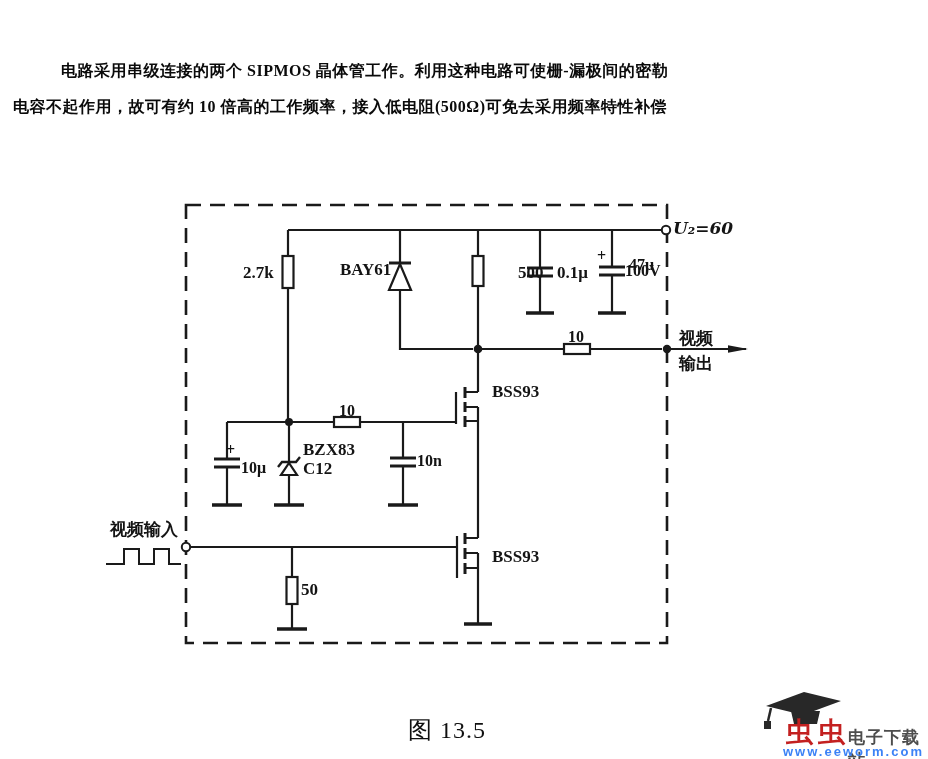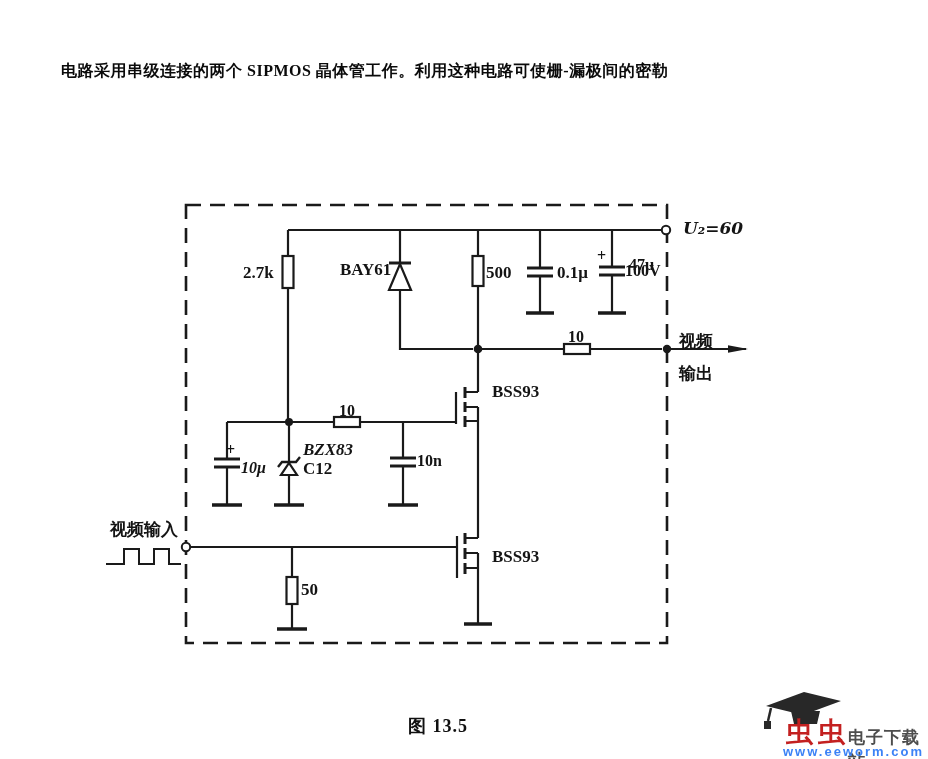--- a/index.html
+++ b/index.html
@@ -15,27 +15,27 @@
     font-size:16px;font-weight:700;line-height:36px;
     letter-spacing:0.5px;color:#0a0a0a;margin-top:40px;
   }
   .para .l1{padding-left:48px;}
   
   .lbl{
     position:absolute;font-weight:700;color:#141414;
     font-size:17px;line-height:18px;white-space:nowrap;
   }
   .lbl.small{font-size:16px;}
-  .lbl.italic{font-style:italic;font-family:"DejaVu Serif",serif;margin-left:10px;}
-  .lbl.two-line{white-space:pre-line;line-height:32px;}
+  .lbl.italic{font-style:italic;font-family:"DejaVu Serif",serif;}
+  .lbl.two-line{white-space:pre-line;line-height:25px;}
   svg.wiring{position:absolute;left:0;top:0;}
   
   .caption{
     position:absolute;left:408px;top:714px;
-    font-size:18px;font-weight:700;color:#101010;letter-spacing:1px;
+    font-size:24px;font-weight:400;color:#101010;letter-spacing:1px;
   }
   
   .wm-brand{
     position:absolute;left:786px;top:714px;
     font-size:27px;font-weight:700;color:#c32020;letter-spacing:5px;
     font-family:"Liberation Sans",sans-serif;
     text-align:right;
   }
   .wm-site{
     position:absolute;left:848px;top:726px;
@@ -46,20 +46,21 @@
     position:absolute;left:783px;top:744px;
     font-size:13px;font-weight:700;color:#3b82f6;letter-spacing:2px;
     font-family:"Liberation Sans",sans-serif;
   }
 </style>
 </head>
 <body>
 
 <div class="para">
   <div class="l1">电路采用串级连接的两个 SIPMOS 晶体管工作。利用这种电路可使栅-漏极间的密勒</div>
+  <div class="l2">电容不起作用，故可有约 10 倍高的工作频率，接入低电阻(500Ω)可免去采用频率特性补偿</div>
 </div>
 
 <svg class="wiring" width="928" height="759" viewBox="0 0 928 759">
   <g stroke="#1a1a1a" stroke-width="2.2" fill="none">
 
     <rect x="186" y="205" width="481" height="438" stroke-dasharray="15,9" stroke-width="2.6"></rect>
 
     <path d="M288,230 H661"></path>
     <circle cx="666" cy="230" r="4.2" fill="#ffffff" stroke-width="2"></circle>
 
@@ -166,35 +167,35 @@
       <path d="M292,604 V629"></path>
       <path d="M277,629 H307" stroke-width="3.5"></path>
     </g>
 
     <path d="M106,564 H124 V549 H139 V564 H154 V549 H169 V564 H181" stroke-width="2"></path>
   </g>
 </svg>
 
 <div class="lbl" style="left:243px;top:264px;text-align:center;">2.7k</div>
 <div class="lbl" style="left:340px;top:261px;">BAY61</div>
-<div class="lbl" style="left:486px;top:264px;">500</div>
+<div class="lbl" style="left:486px;top:264px;padding-left:32px;">500</div>
 <div class="lbl" style="left:557px;top:264px;">0.1μ</div>
 <div class="lbl small" style="left:597px;top:247px;">+</div>
 <div class="lbl small" style="left:629px;top:244px;margin-top:12px;">47μ</div>
 <div class="lbl small" style="left:625px;top:262px;">100V</div>
 <div class="lbl italic" style="left:673px;top:219px;">U₂=60</div>
 <div class="lbl small" style="left:568px;top:328px;">10</div>
 <div class="lbl two-line" style="left:679px;top:326px;">视频
 输出</div>
 <div class="lbl" style="left:492px;top:383px;">BSS93</div>
 <div class="lbl small" style="left:339px;top:402px;">10</div>
-<div class="lbl" style="left:303px;top:441px;font-style:italic;">BZX83</div>
+<div class="lbl" style="left:303px;top:441px;">BZX83</div>
 <div class="lbl" style="left:303px;top:460px;">C12</div>
 <div class="lbl small" style="left:226px;top:441px;">+</div>
-<div class="lbl small" style="left:241px;top:459px;font-style:italic;">10μ</div>
+<div class="lbl small" style="left:241px;top:459px;">10μ</div>
 <div class="lbl small" style="left:417px;top:452px;">10n</div>
 <div class="lbl" style="left:110px;top:521px;">视频输入</div>
 <div class="lbl" style="left:301px;top:581px;">50</div>
 <div class="lbl" style="left:492px;top:548px;">BSS93</div>
 
 <div class="caption">图 13.5</div>
 
 <svg class="wiring" width="928" height="759" viewBox="0 0 928 759" style="pointer-events:none;">
   <g>
     <polygon points="766,706 804,692 841,701 803,715" fill="#282828"></polygon>

